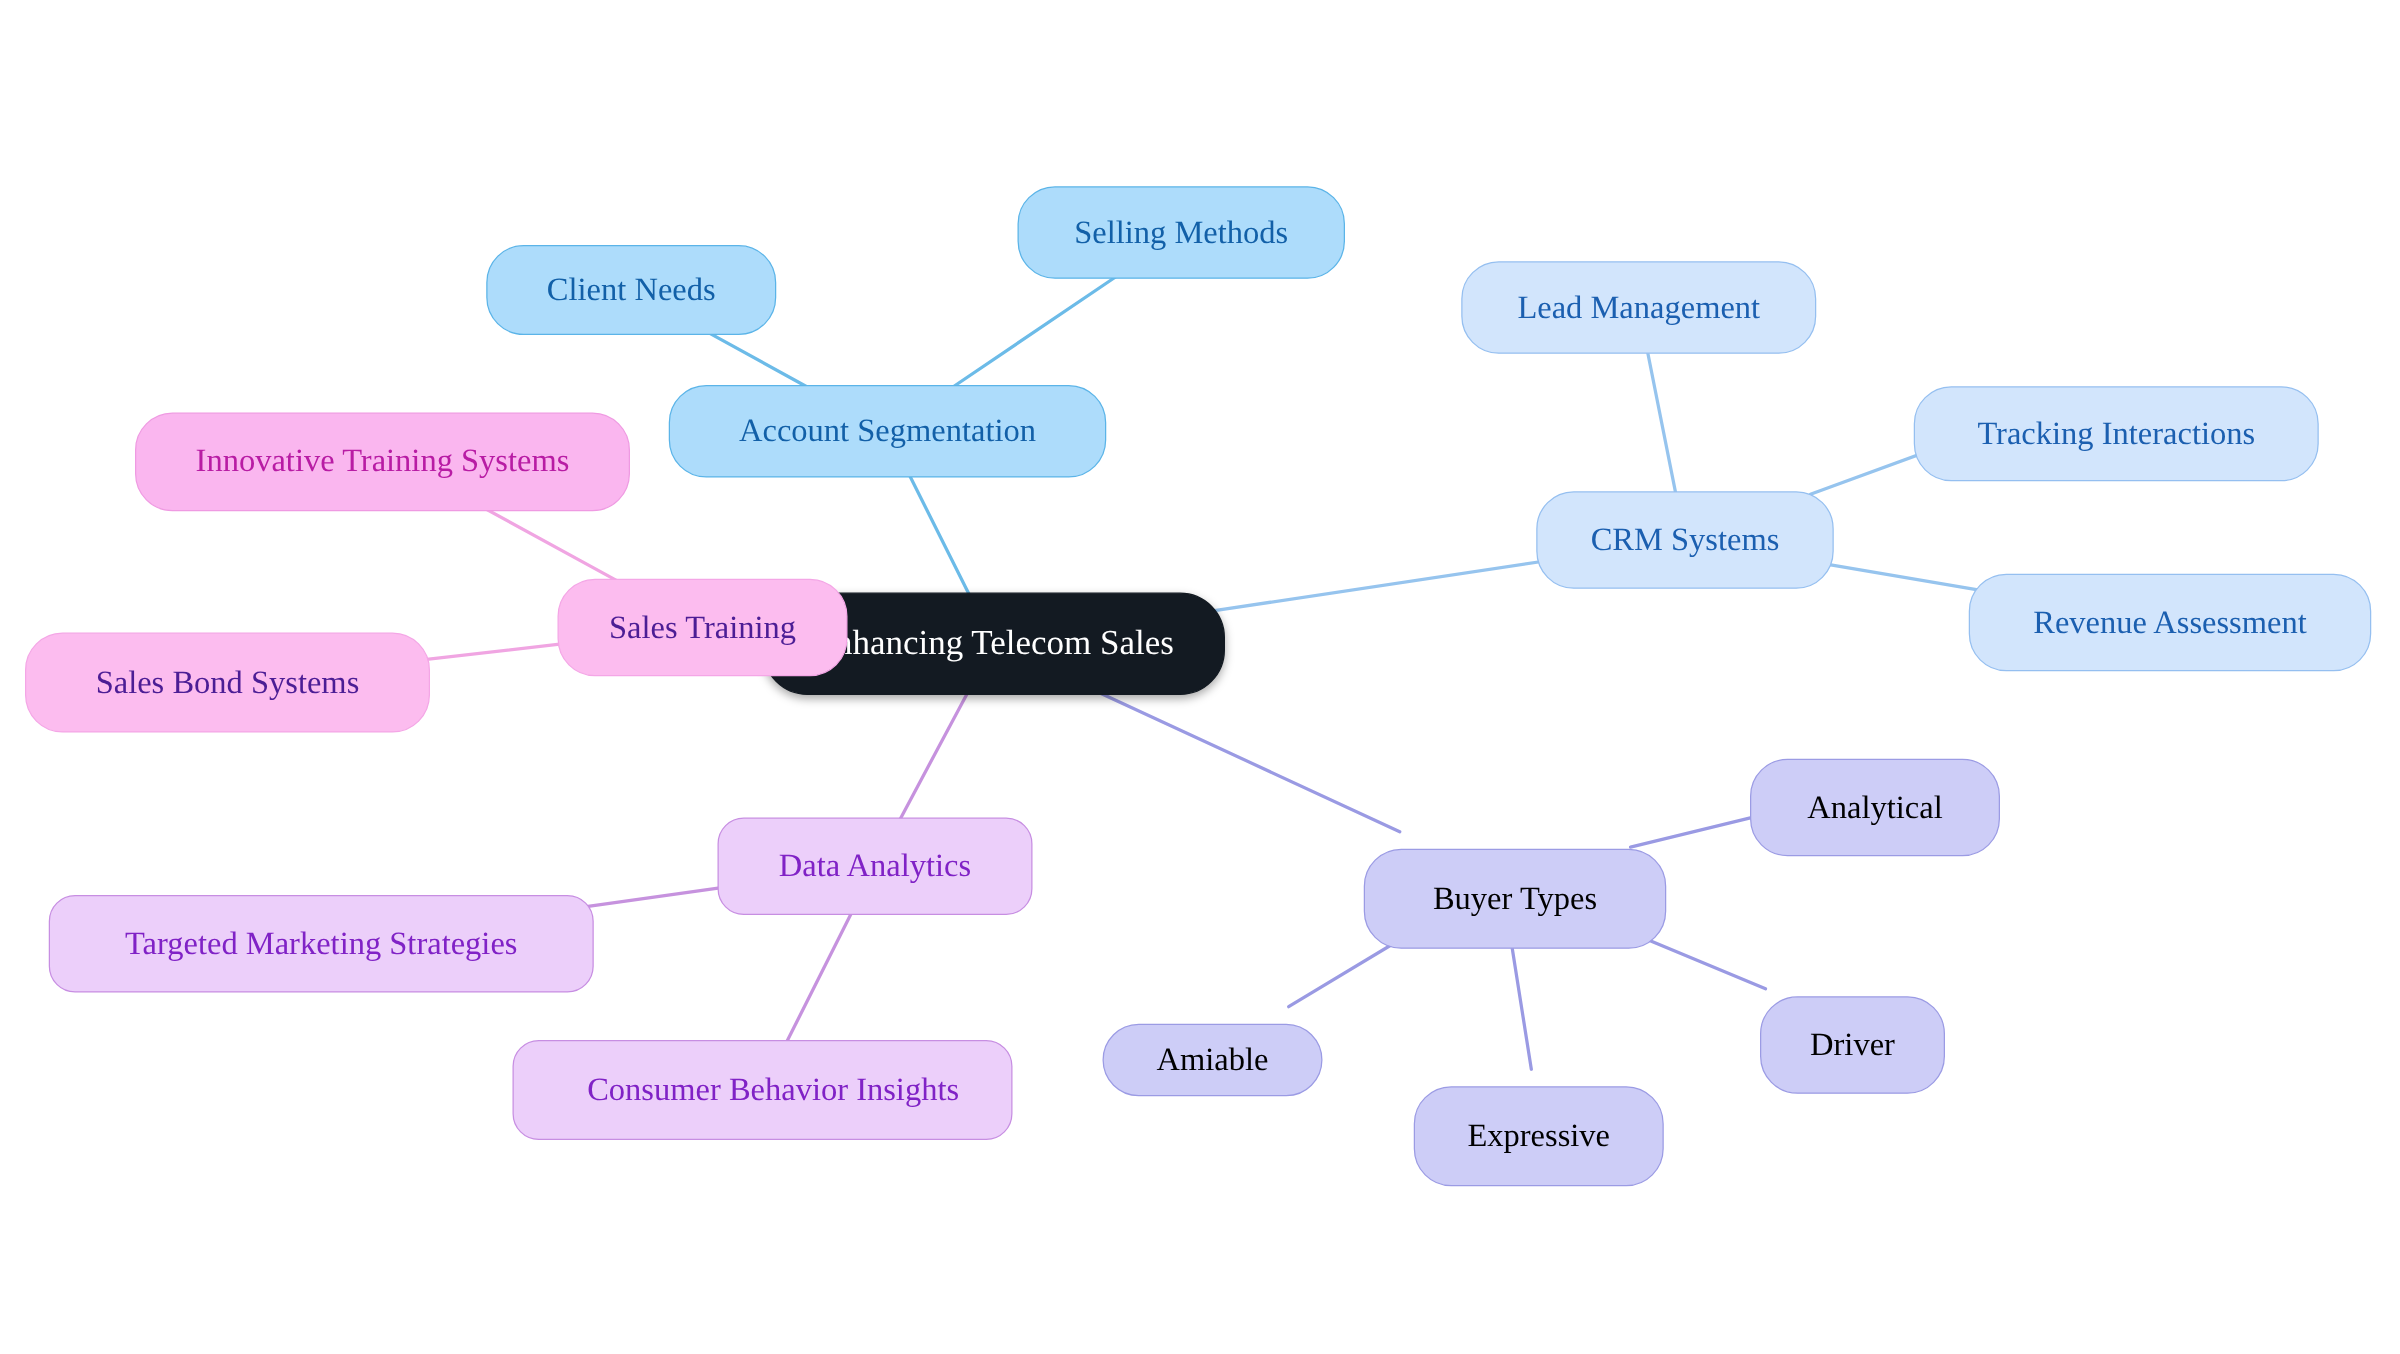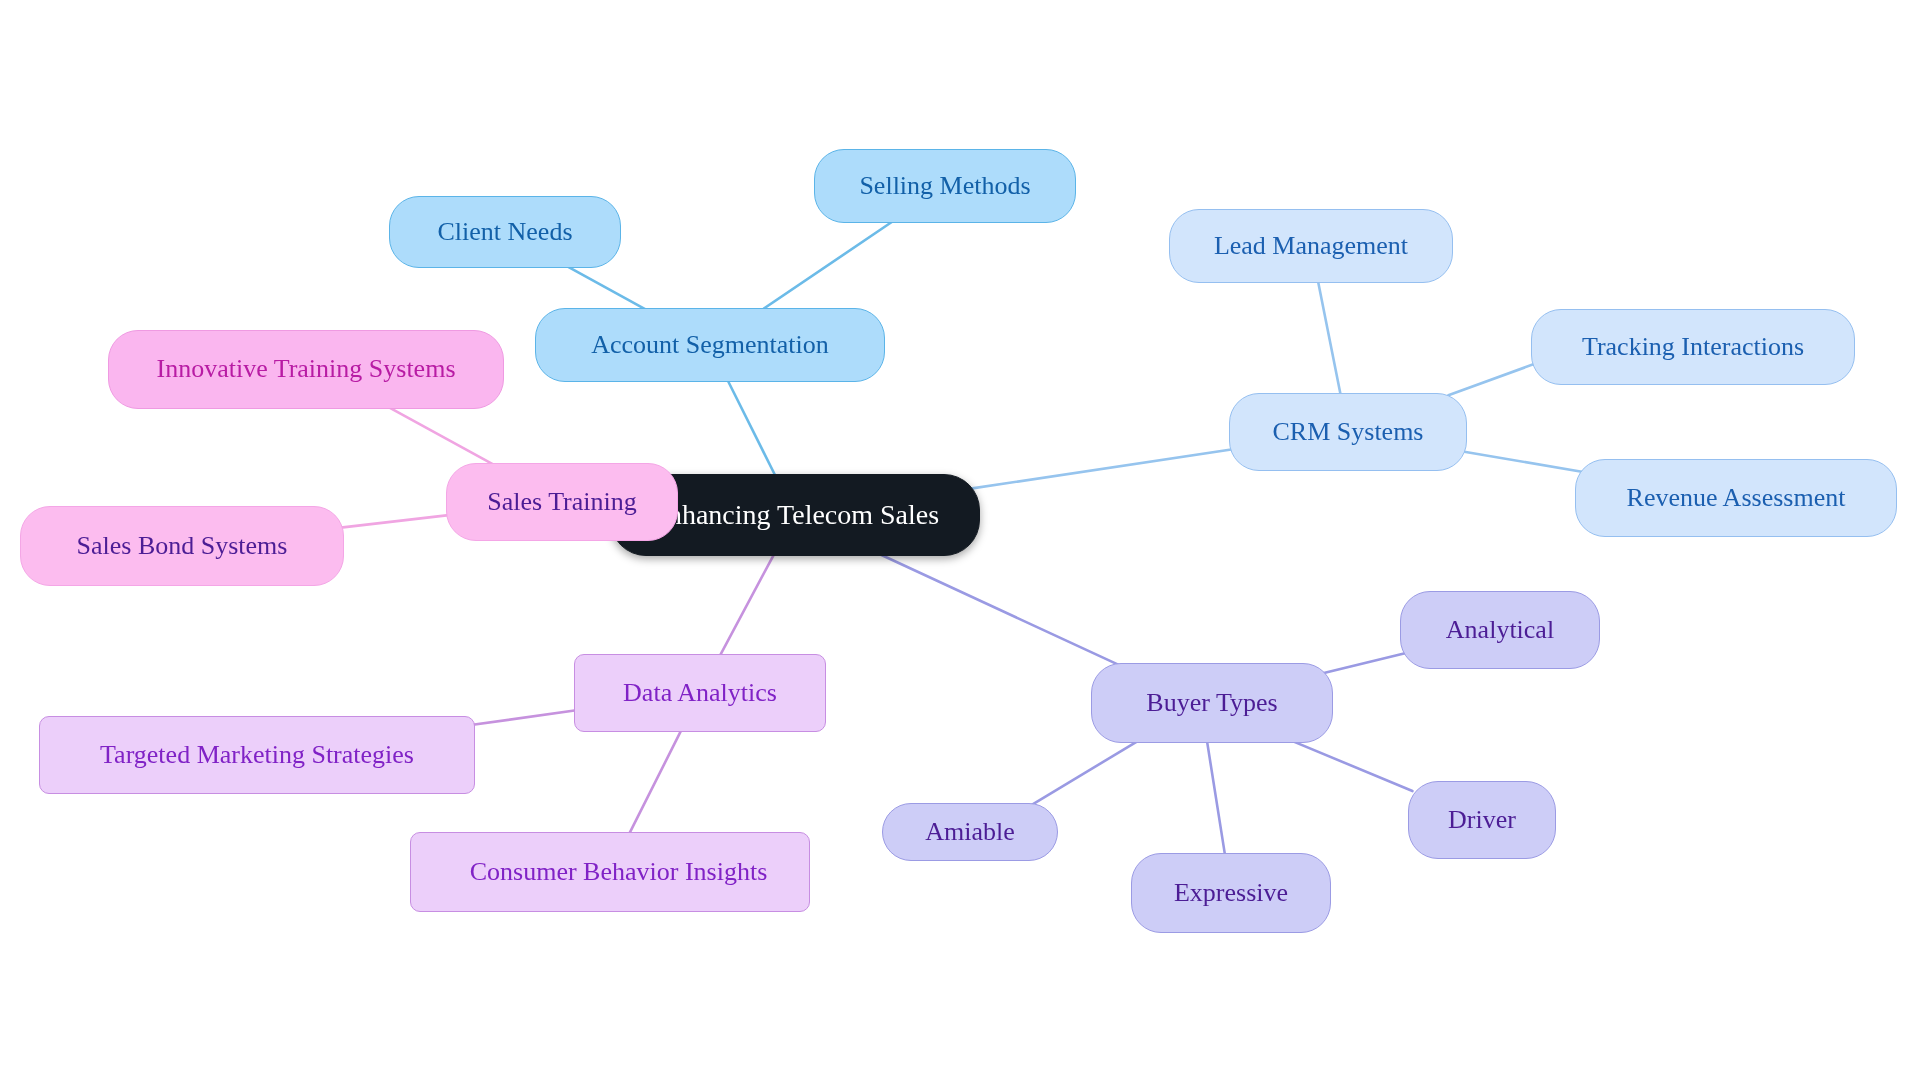--- a/index.html
+++ b/index.html
@@ -80,29 +80,30 @@
     background: #fcbcef;
     border-color: #f4a6e6;
     color: #4c1d95;
     border-radius: 30px;
     font-size: 26px;
   }
   .c-purple {
     background: #eccffa;
     border-color: #c78ee2;
     color: #8022c6;
-    border-radius: 10px;
+    border-radius: 21px;
     font-size: 26px;
   }
   .c-indigo {
     background: #cdcdf7;
     border-color: #9b9be4;
-    color: #4c1d95;
+    color: #000000;
     border-radius: 30px;
     font-size: 26px;
+    margin-top: 16px;
   }
 </style>
 </head>
 <body>
 
 <div id="canvas">
 
   <svg id="edges" viewBox="0 0 1920 1083" xmlns="http://www.w3.org/2000/svg">
       <line x1="775.73" y1="476.46" x2="727.39" y2="379.78" stroke="#6cbbe8" stroke-width="2.6" stroke-linecap="round"></line>
       <line x1="646.9035398230088" y1="310.22" x2="566.3911504424779" y2="265.84" stroke="#6cbbe8" stroke-width="2.6" stroke-linecap="round"></line>

